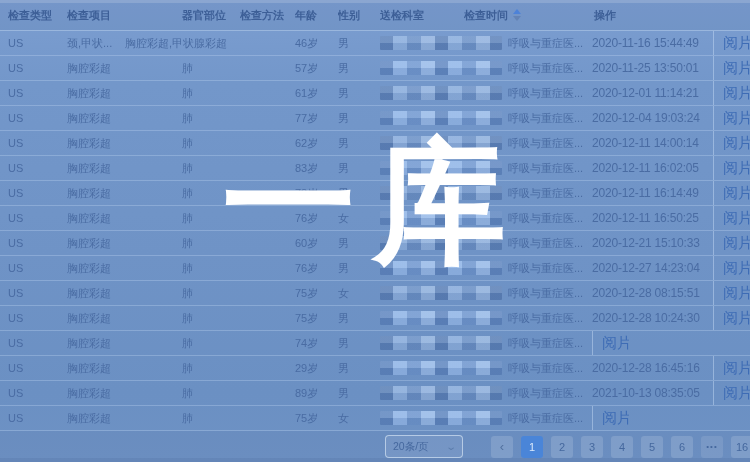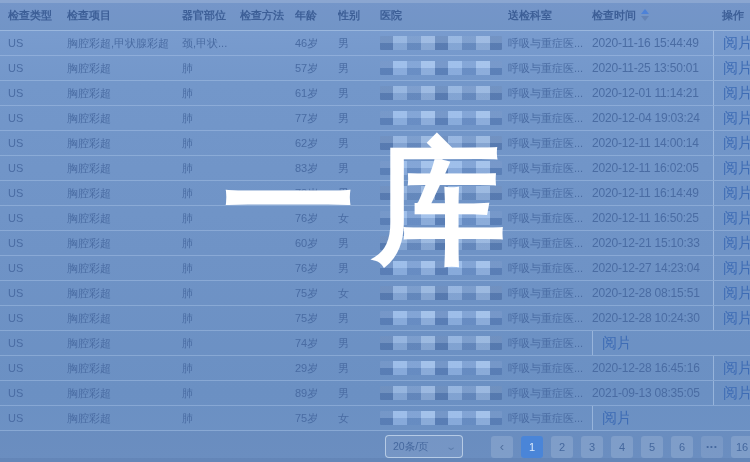--- a/index.html
+++ b/index.html
@@ -113,43 +113,40 @@
       </div>
       <div class="th c-method">
         <span>检查方法</span>
       </div>
       <div class="th c-age">
         <span>年龄</span>
       </div>
       <div class="th c-gender">
         <span>性别</span>
       </div>
-      <div class="th c-hosp">
-        <span>医院</span>
-      </div>
       <div class="th c-dept">
         <span>送检科室</span>
       </div>
       <div class="th c-time">
         <span>检查时间</span>
         <span class="sort">
           <i class="caret-up"></i>
           <i class="caret-down"></i>
         </span>
       </div>
       <div class="th c-action">
         <span>操作</span>
       </div>
     </div>
 
   <div class="tbody">
       <div class="tr">
         <div class="td c-type">US</div>
+        <div class="td c-organ">颈,甲状...</div>
         <div class="td c-item">胸腔彩超,甲状腺彩超</div>
-        <div class="td c-organ">颈,甲状...</div>
         <div class="td c-method"></div>
         <div class="td c-age">46岁</div>
         <div class="td c-gender">男</div>
         <div class="td c-hosp">
           <div class="mosaic"></div>
         </div>
         <div class="td c-dept">呼吸与重症医...</div>
         <div class="td c-time">2020-11-16 15:44:49</div>
         <div class="td c-action">
           <span class="link">阅片</span>
@@ -366,21 +363,21 @@
         <div class="td c-type">US</div>
         <div class="td c-item">胸腔彩超</div>
         <div class="td c-organ">肺</div>
         <div class="td c-method"></div>
         <div class="td c-age">89岁</div>
         <div class="td c-gender">男</div>
         <div class="td c-hosp">
           <div class="mosaic"></div>
         </div>
         <div class="td c-dept">呼吸与重症医...</div>
-        <div class="td c-time">2021-09-13 08:35:05</div>
+        <div class="td c-time">2021-10-13 08:35:05</div>
         <div class="td c-action">
           <span class="link">阅片</span>
         </div>
       </div>
       <div class="tr">
         <div class="td c-type">US</div>
         <div class="td c-item">胸腔彩超</div>
         <div class="td c-organ">肺</div>
         <div class="td c-method"></div>
         <div class="td c-age">75岁</div>

